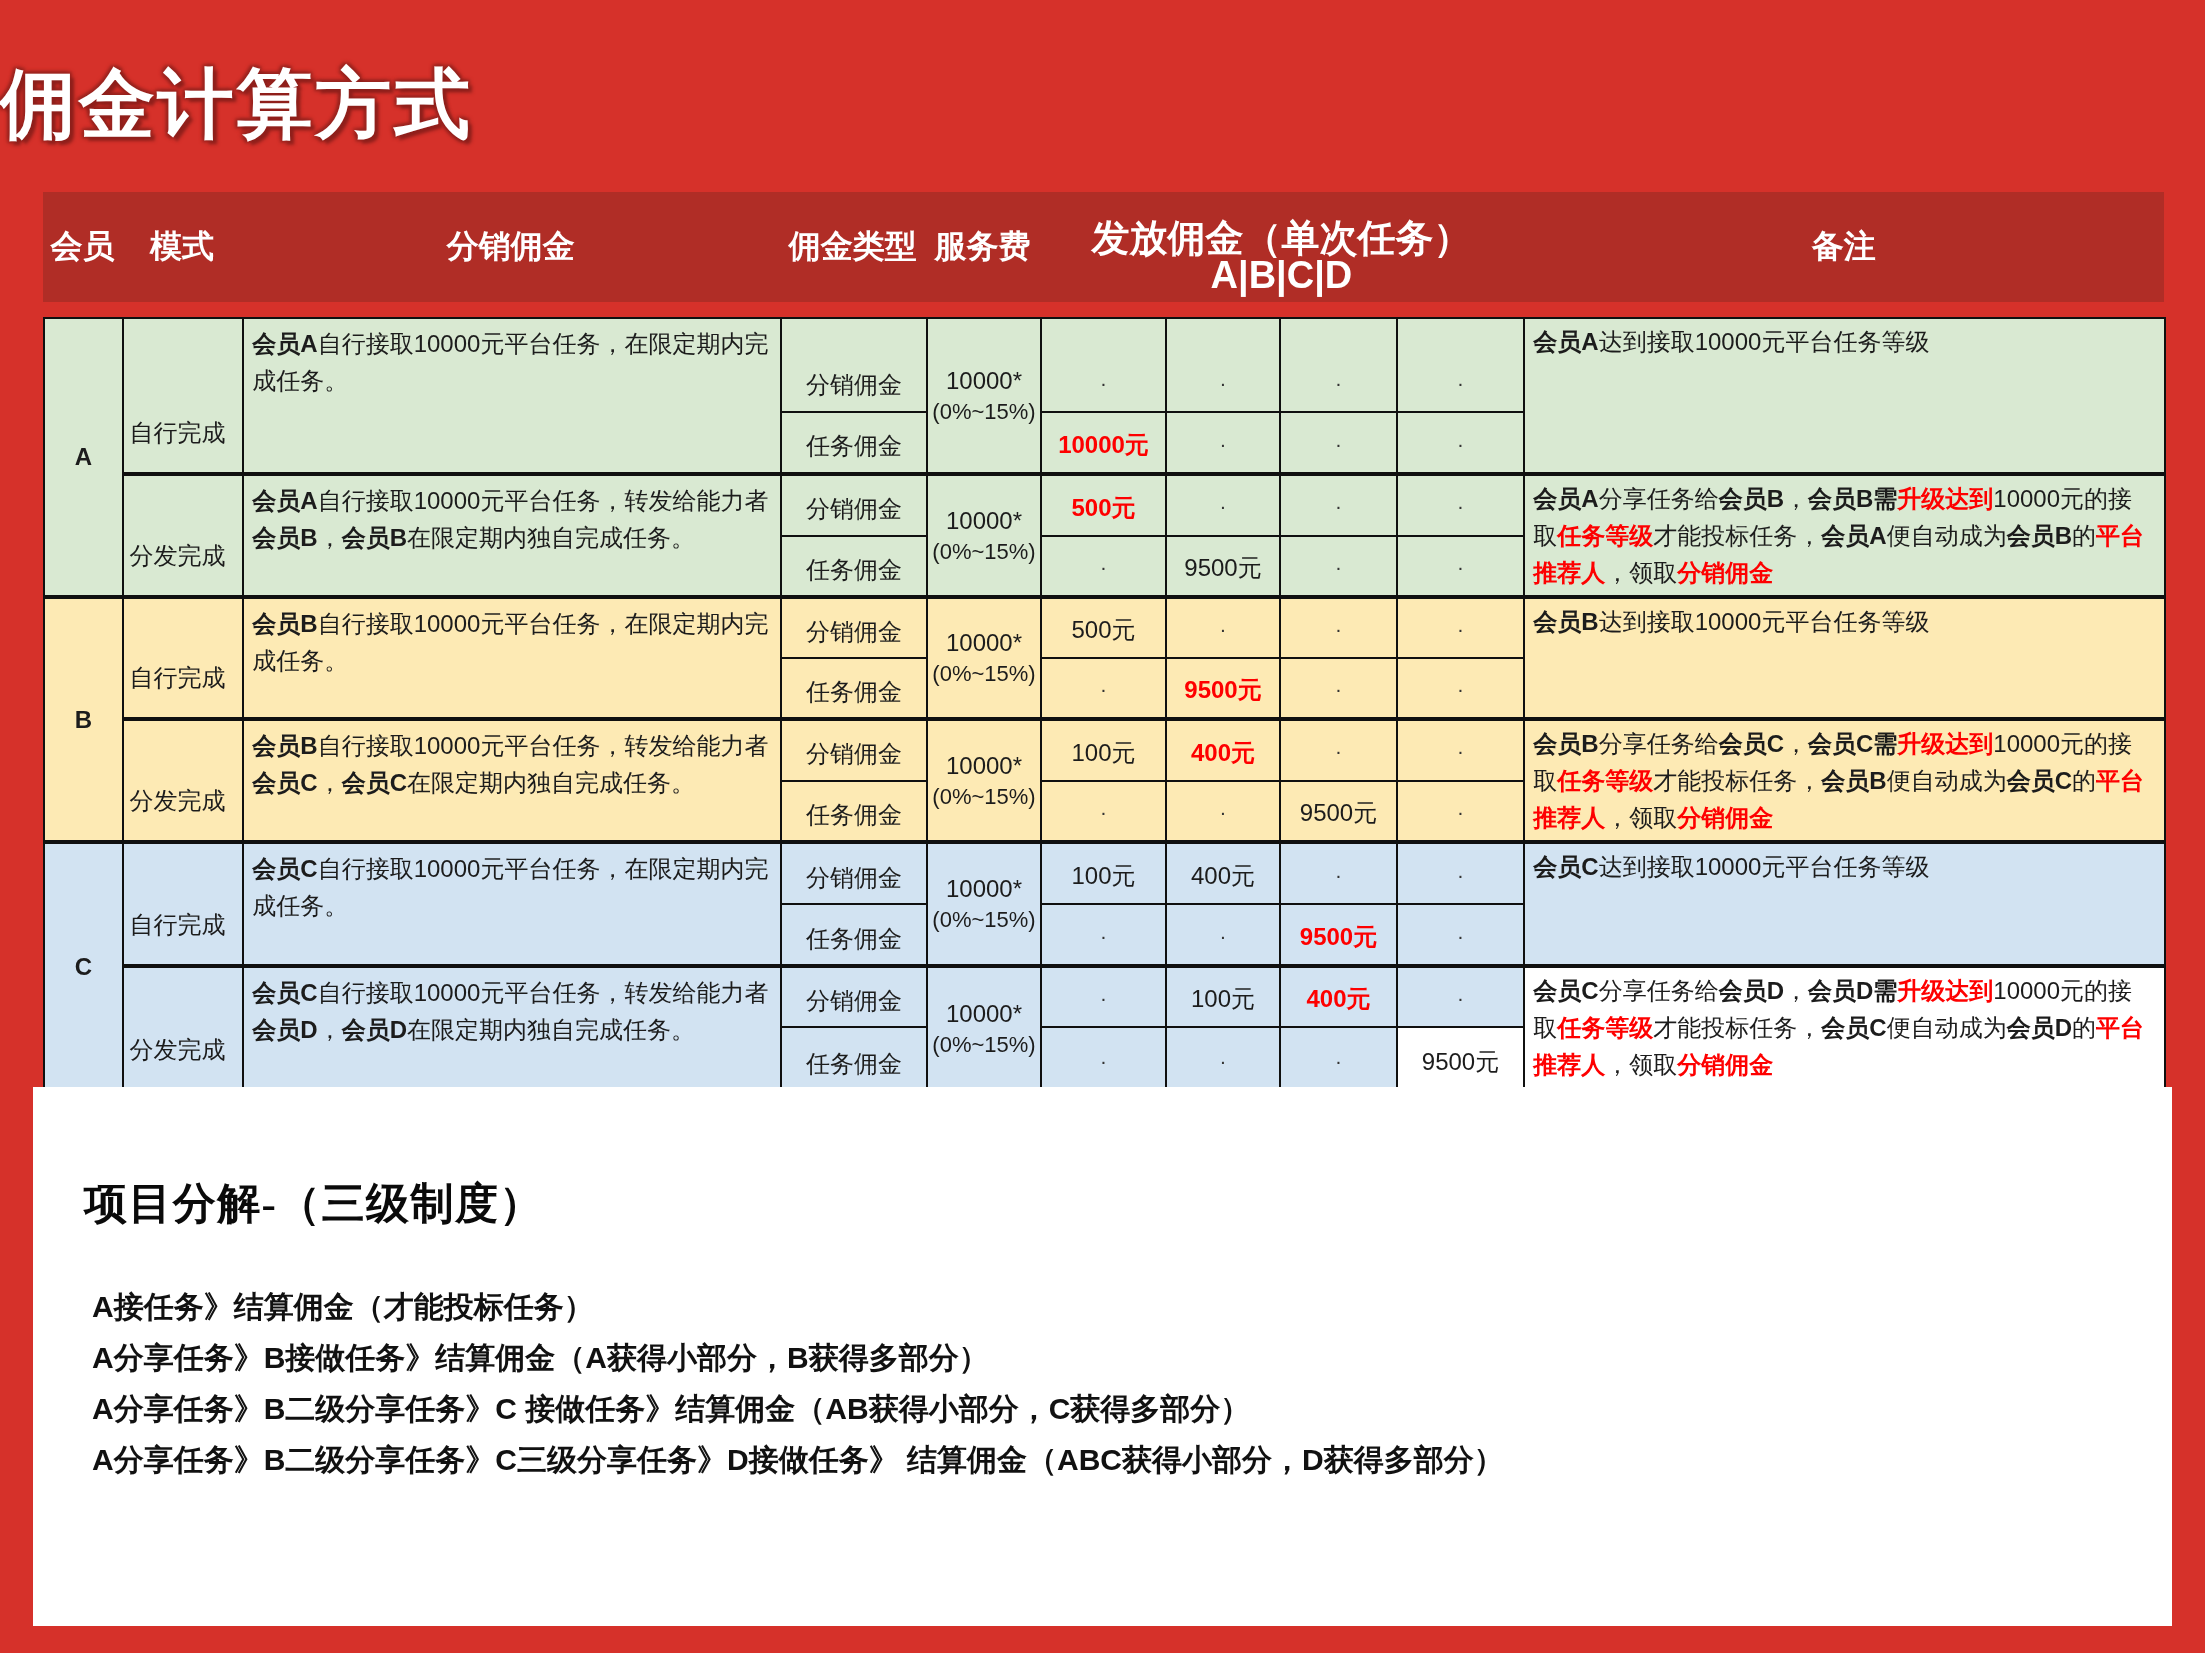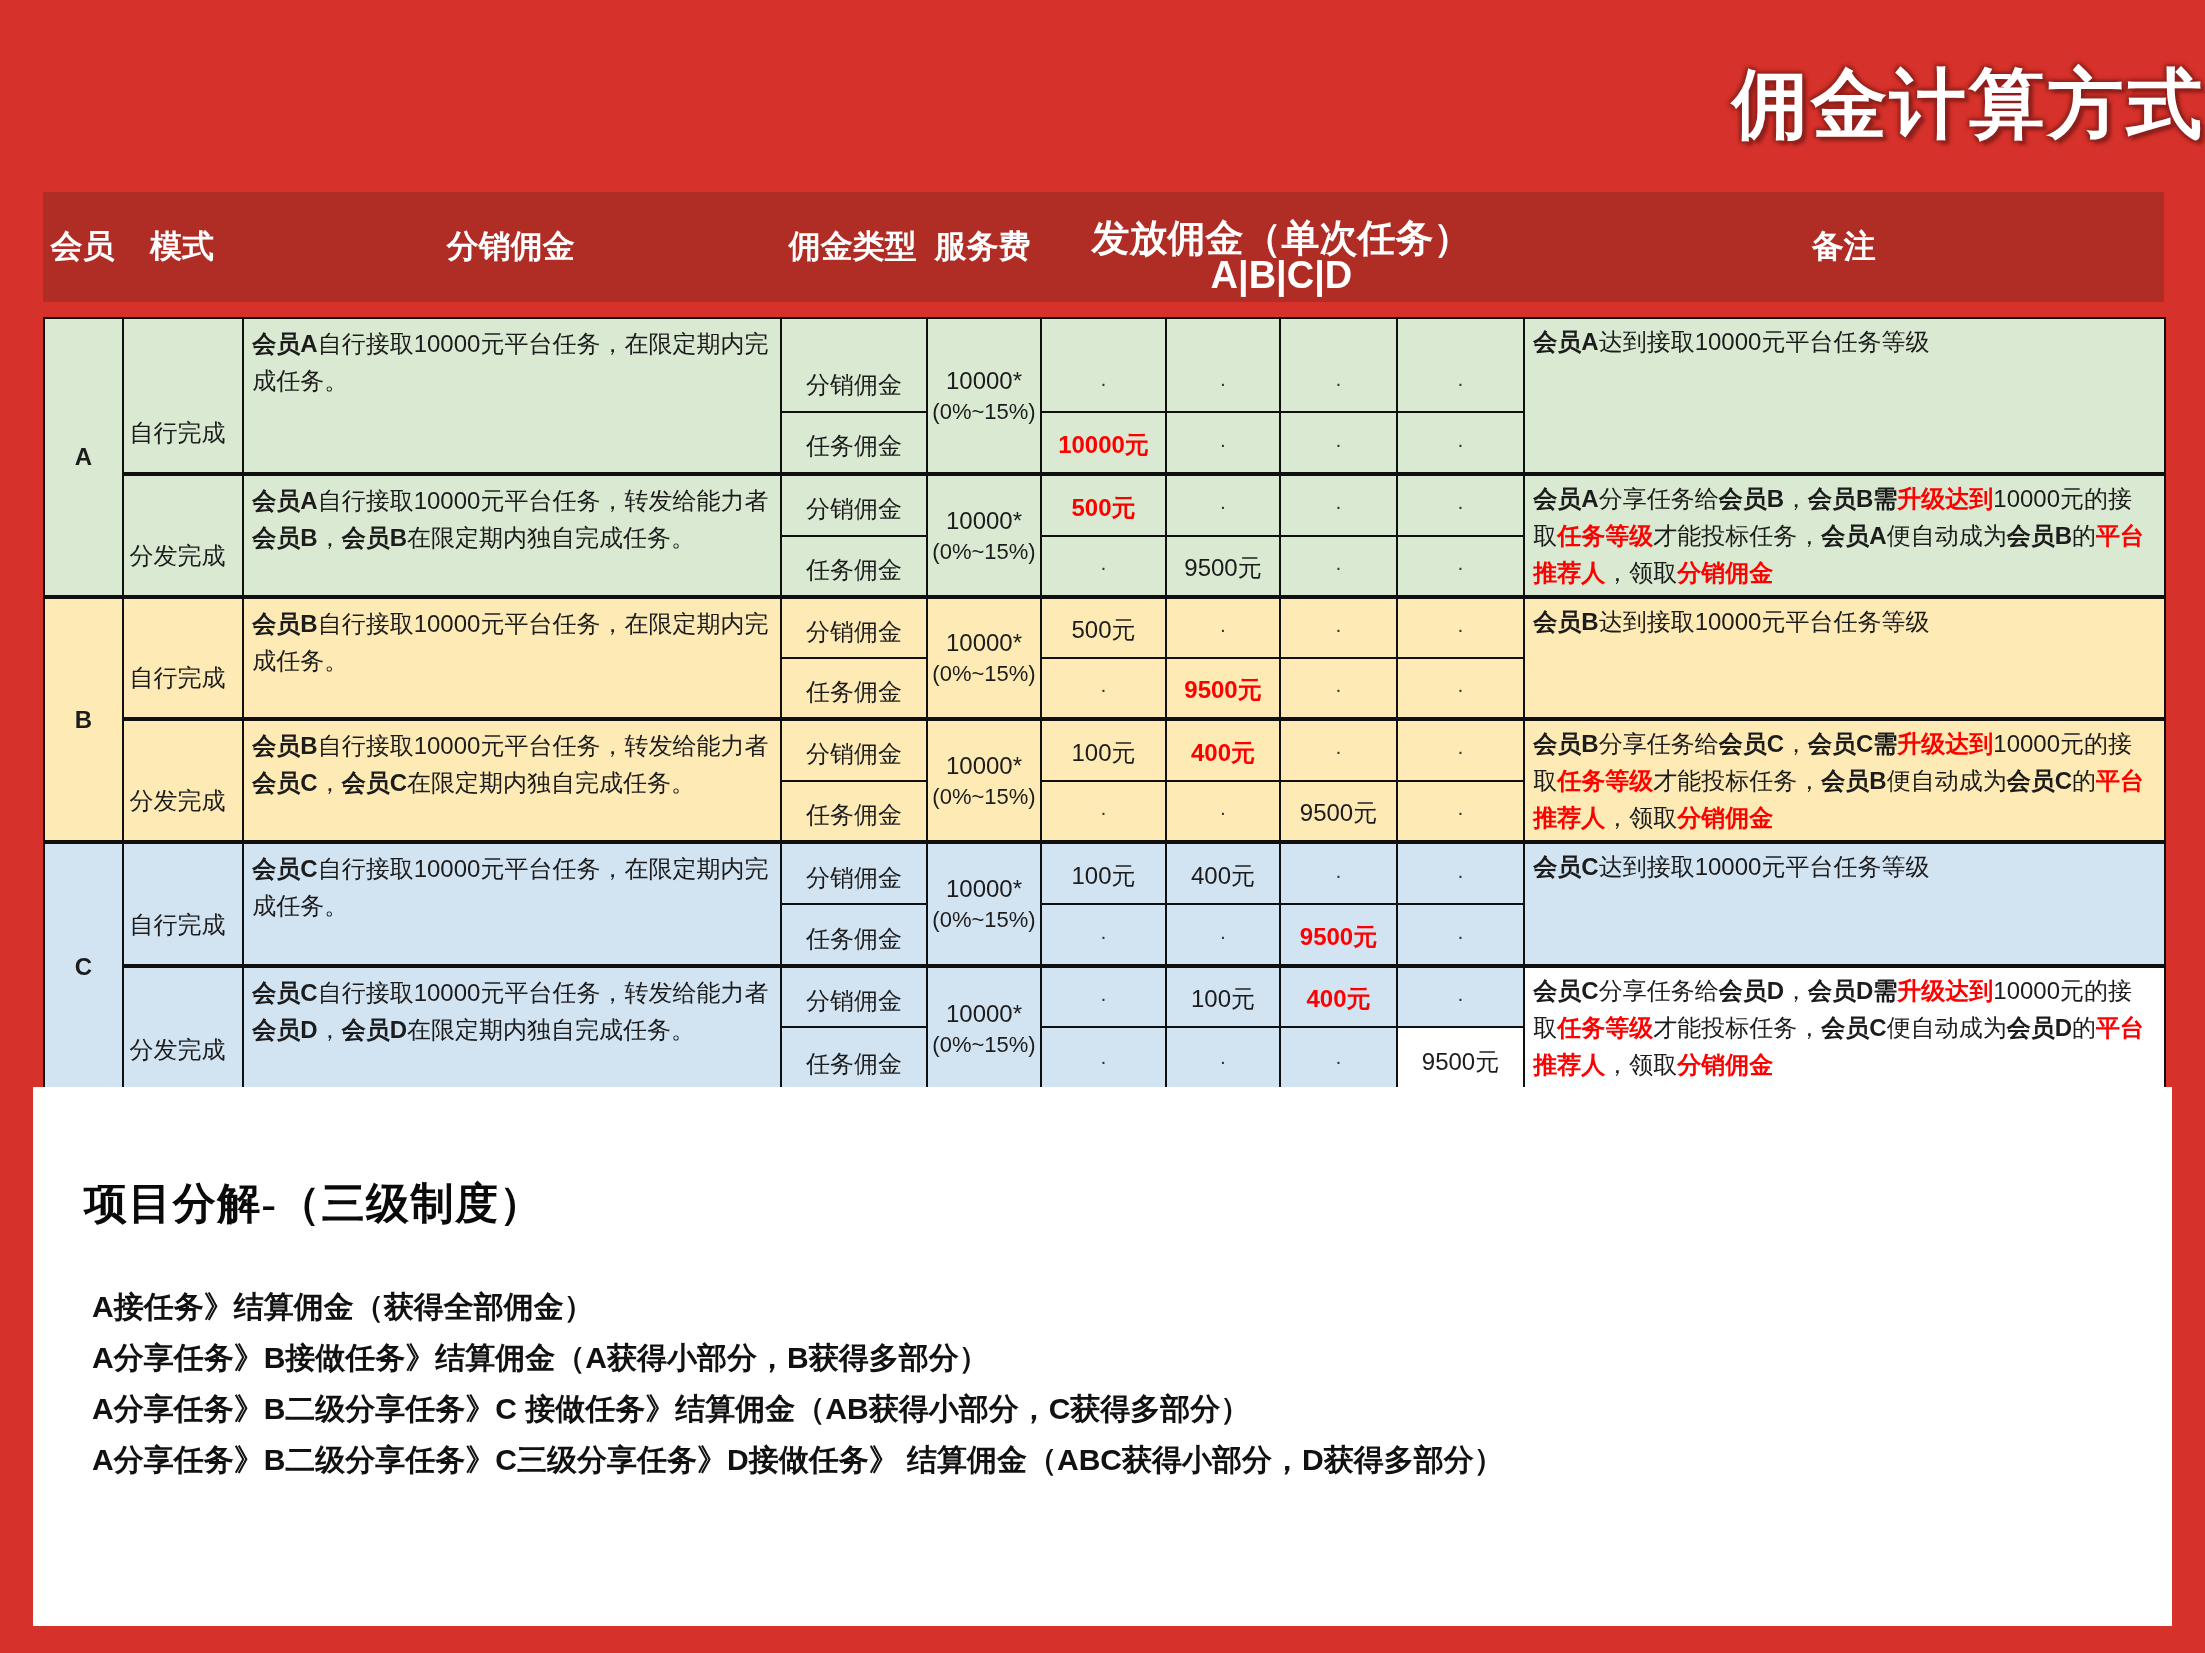--- a/index.html
+++ b/index.html
@@ -4,21 +4,21 @@
 <style>
   html,body{margin:0;padding:0;}
   body{
     width:2205px;height:1654px;position:relative;overflow:hidden;
     background:#d6312a;
     font-family:"Liberation Sans","DejaVu Sans",sans-serif;
     -webkit-font-smoothing:antialiased;
   }
   
   .page-title{
-    position:absolute;left:0;top:54px;width:2205px;text-align:right;
+    position:absolute;left:0;top:54px;width:2205px;text-align:left;
     font-family:"Liberation Serif","DejaVu Serif",serif;
     font-weight:bold;font-size:76px;color:#ffffff;letter-spacing:2.8px;
     text-shadow:4.1px 4.1px 3.4px #8e1f1b,-2.1px -2.1px 3.4px #9a241f,2.1px -2.1px 3.4px #9a241f,-2.1px 2.1px 3.4px #9a241f;
   }
   
   .hband{
     position:absolute;left:43px;top:192px;width:2121px;height:110px;
     background:#b02d26;display:flex;align-items:center;color:#ffffff;
     font-weight:bold;font-size:32px;
   }
@@ -227,19 +227,19 @@
         <td class="val theme-c dot">·</td>
         <td class="val theme-c dot">·</td>
         <td class="val lav">9500元</td>
       </tr>
     </tbody>
 </table>
 
 <div class="white-panel">
   <div class="bd-title">项目分解-（三级制度）</div>
   <div class="bd-lines">
-    <div>A接任务》结算佣金（获得全部佣金）</div>
+    <div>A接任务》结算佣金（才能投标任务）</div>
     <div>A分享任务》B接做任务》结算佣金（A获得小部分，B获得多部分）</div>
     <div>A分享任务》B二级分享任务》C 接做任务》结算佣金（AB获得小部分，C获得多部分）</div>
     <div>A分享任务》B二级分享任务》C三级分享任务》D接做任务》 结算佣金（ABC获得小部分，D获得多部分）</div>
   </div>
 </div>
 
 
 </body></html>

